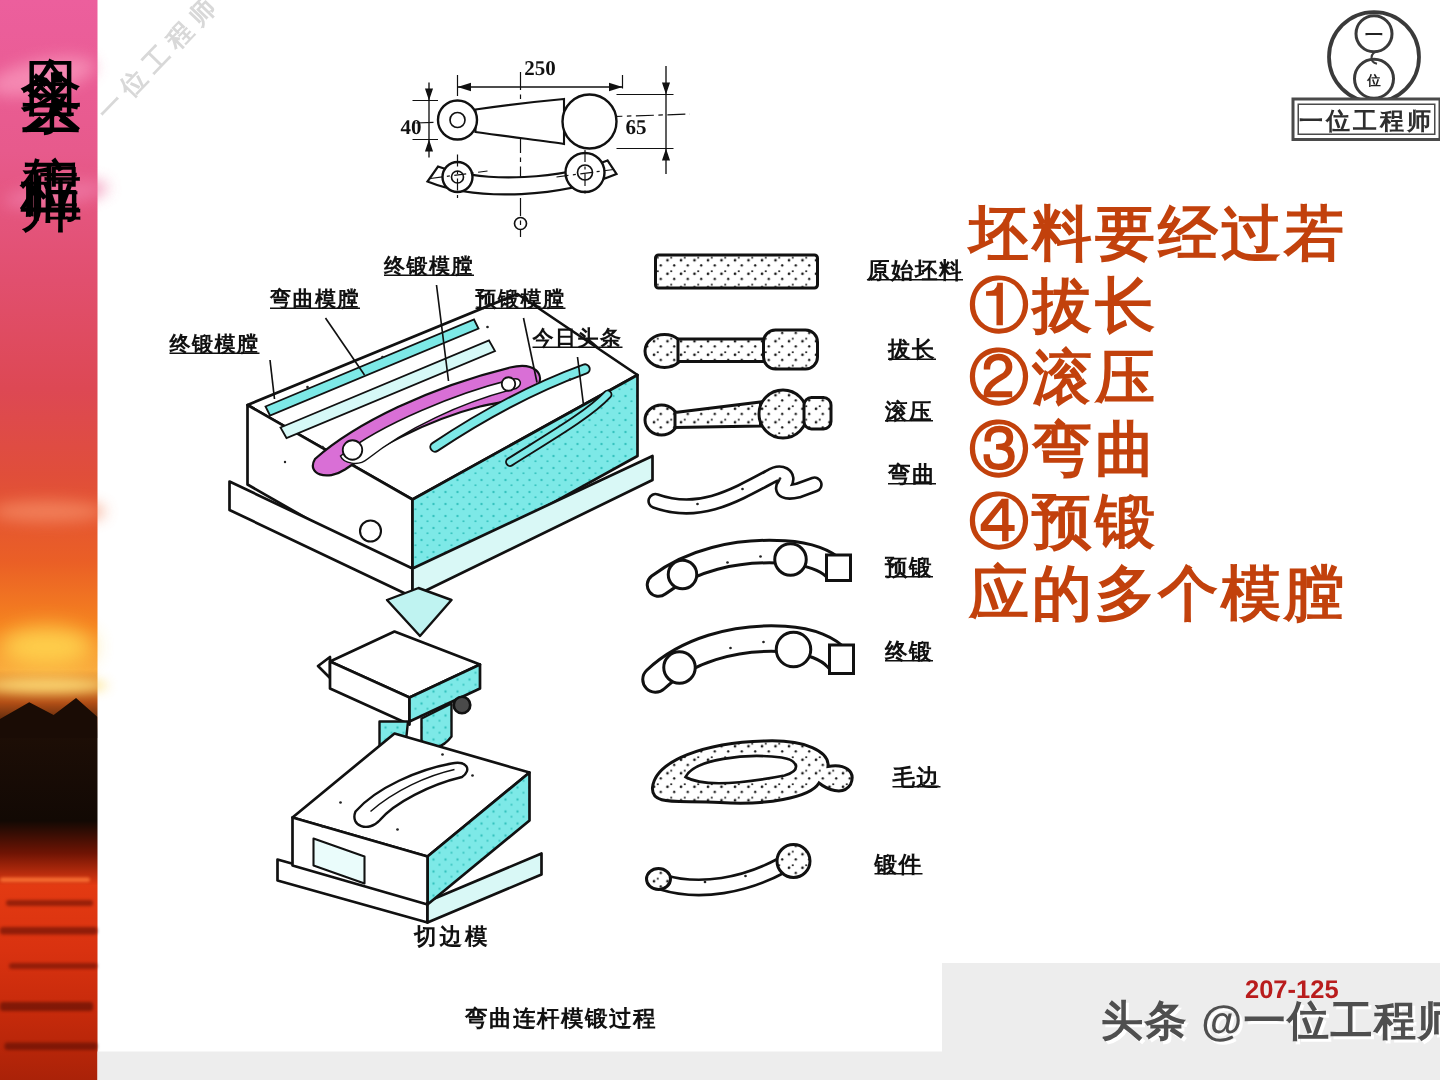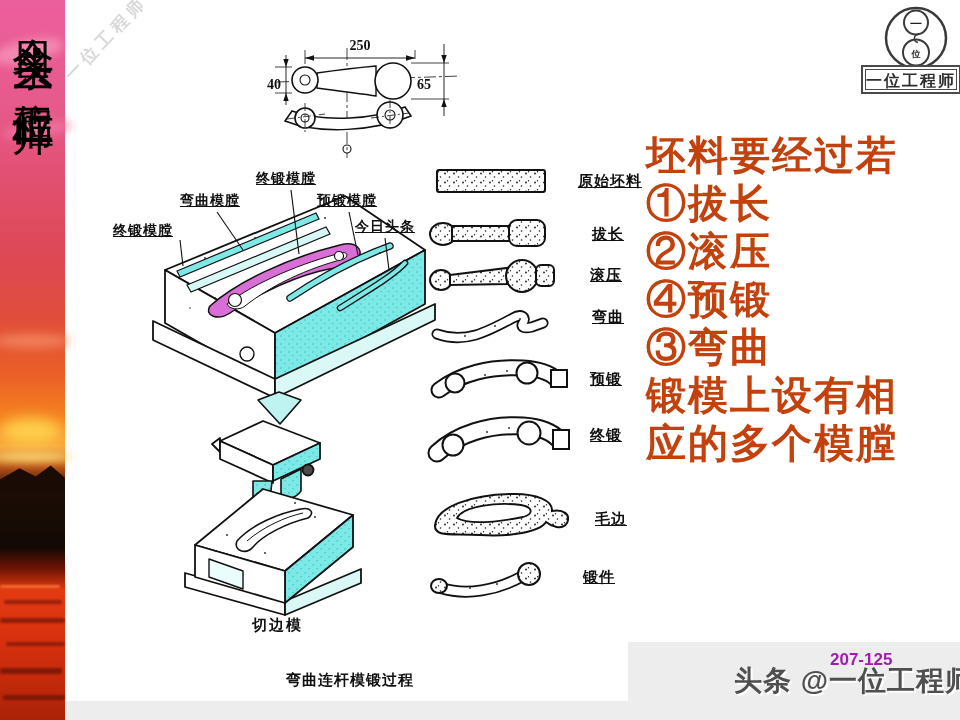--- a/index.html
+++ b/index.html
@@ -23,29 +23,29 @@
   
   .watermark{position:absolute;left:68px;top:66px;transform:rotate(-46deg);
     transform-origin:left center;font:600 17px "Liberation Serif",serif;
     letter-spacing:5px;color:#d8d8d8;white-space:nowrap;}
   
   .dlabel{position:absolute;font:700 14px/1.1 "Liberation Serif",serif;
     letter-spacing:1px;color:#111;white-space:nowrap;text-decoration:underline;}
   .slabel{position:absolute;font:700 15px/1.1 "Liberation Serif",serif;
     letter-spacing:1px;color:#111;white-space:nowrap;text-decoration:underline;}
   .cap1{position:absolute;font:700 15px/1.1 "Liberation Serif",serif;
-    letter-spacing:2px;color:#111;white-space:nowrap;}
+    letter-spacing:2px;color:#111;white-space:nowrap;margin-left:24px;}
   
   .bodytext{position:absolute;left:646px;top:132px;width:310px;
     font:600 40px/48px "Liberation Serif",serif;letter-spacing:2px;color:#c2410c;}
   .bodytext div{white-space:nowrap;}
   
   .footer-bg{position:absolute;left:628px;top:642px;width:332px;height:78px;background:#ededed;}
   .bottom-strip{position:absolute;left:65px;top:701px;width:895px;height:19px;background:#ededed;}
-  .page-code{position:absolute;left:830px;top:650px;font:600 17px "Liberation Sans",sans-serif;color:#a21caf;}
+  .page-code{position:absolute;left:830px;top:650px;font:600 17px "Liberation Sans",sans-serif;color:#b91c1c;}
   .credit{position:absolute;left:734px;top:662px;font:800 28px "Liberation Sans",sans-serif;
     color:#4f4f4f;letter-spacing:1px;text-shadow:2px 2px 0 #ffffff;white-space:nowrap;}
 </style>
 </head>
 <body>
 
 <div class="stage">
 
   <svg width="0" height="0" style="position:absolute">
     <defs>
@@ -281,23 +281,22 @@
   <div class="slabel" style="left:592px;top:309px">弯曲</div>
   <div class="slabel" style="left:590px;top:371px">预锻</div>
   <div class="slabel" style="left:590px;top:427px">终锻</div>
   <div class="slabel" style="left:595px;top:511px">毛边</div>
   <div class="slabel" style="left:583px;top:569px">锻件</div>
 
   <div class="bodytext">
     <div>坯料要经过若</div>
     <div>①拔长</div>
     <div>②滚压</div>
+    <div>③弯曲</div>
     <div>④预锻</div>
-    <div>③弯曲</div>
-    <div>锻模上设有相</div>
     <div>应的多个模膛</div>
   </div>
 
   <div class="footer-bg"></div>
   <div class="bottom-strip"></div>
   <div class="page-code">207-125</div>
   <div class="credit">头条 @一位工程师</div>
 
 </div>
 

